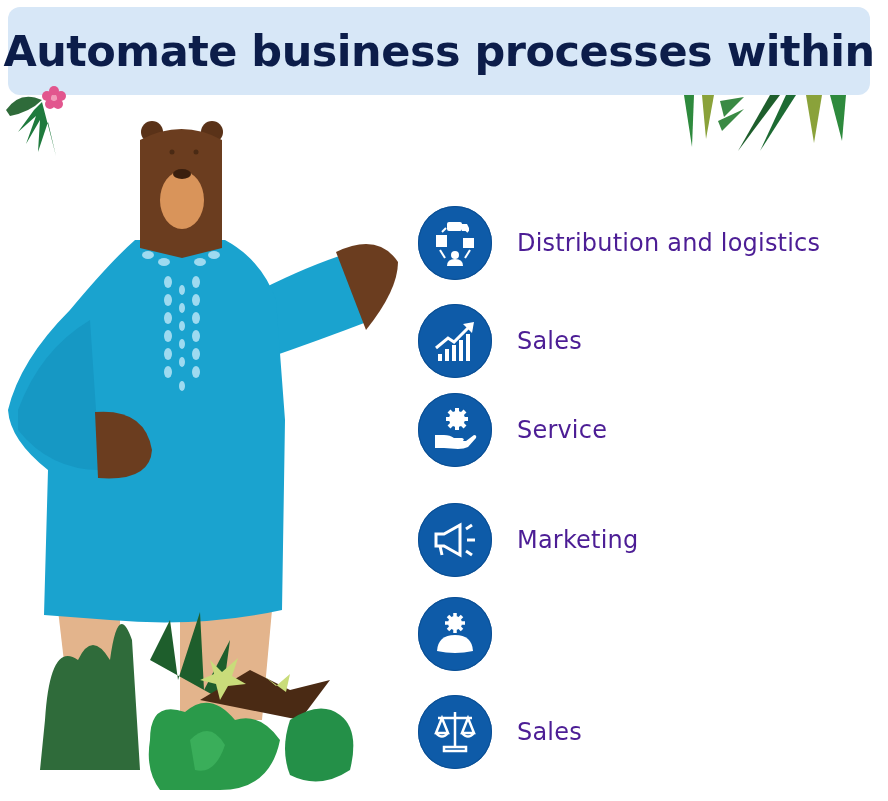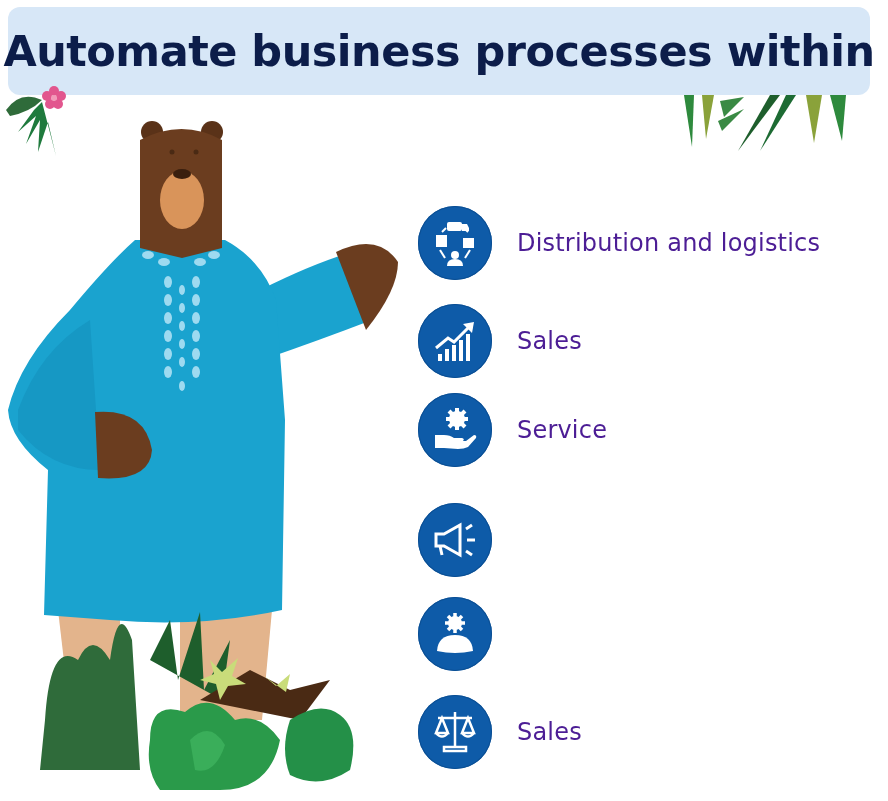--- a/index.html
+++ b/index.html
@@ -175,20 +175,21 @@
   <div class="item" style="top:503px">
     <div class="icon">
       <svg viewBox="0 0 50 50" fill="none" stroke="#ffffff" stroke-width="3">
         <path d="M6 19 L14 19 L30 10 L30 40 L14 31 L6 31 Z"></path>
         <path d="M10 31 L12 40"></path>
         <path d="M36 14 L42 10"></path>
           <path d="M37 25 L45 25"></path>
           <path d="M36 36 L42 40"></path>
       </svg>
     </div>
+    <span class="label">Marketing</span>
   </div>
 
   <div class="item" style="top:597px">
     <div class="icon">
       <svg viewBox="0 0 50 50" fill="#ffffff">
         <circle cx="25" cy="14" r="7"></circle>
           <circle cx="25" cy="14" r="2.5" fill="#0e5ba8"></circle>
         <g stroke="#fff" stroke-width="3.5">
             <path d="M25 4 L25 24"></path>
             <path d="M15 14 L35 14"></path>

